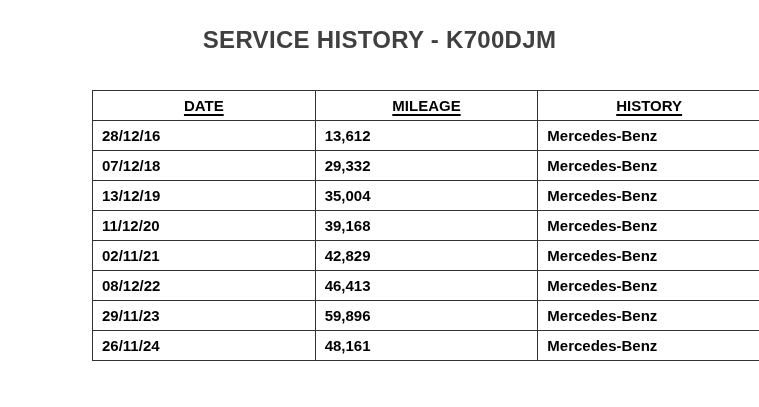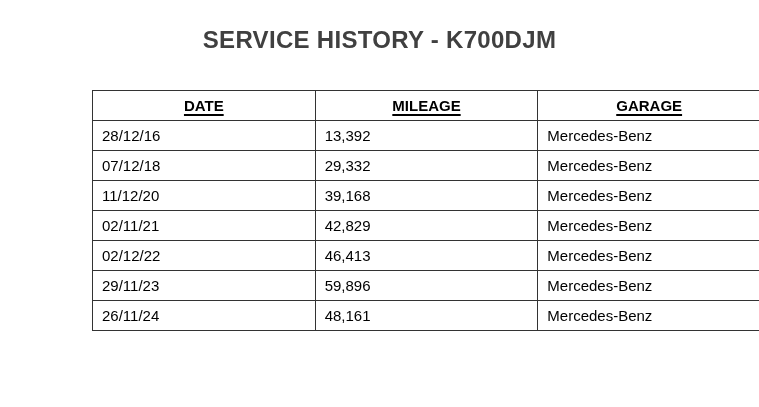--- a/index.html
+++ b/index.html
@@ -48,60 +48,65 @@
   .service-table th {
     font-weight: 700;
     text-align: center;
     text-decoration: underline;
     text-underline-offset: 3px;
     text-decoration-thickness: 2px;
   }
   .service-table td {
     text-align: left;
     padding-left: 9px;
-    font-weight: 400;
+    font-weight: 700;
   }
 </style>
 </head>
 <body>
 
 <h1 class="page-title">SERVICE HISTORY - K700DJM</h1>
 
 <div class="table-wrap">
   <table class="service-table">
     <thead>
       <tr>
         <th>DATE</th>
         <th>MILEAGE</th>
-        <th>GARAGE</th>
+        <th>HISTORY</th>
       </tr>
     </thead>
     <tbody id="rows">
         <tr>
           <td>28/12/16</td>
-          <td>13,392</td>
+          <td>13,612</td>
           <td>Mercedes-Benz</td>
         </tr>
         <tr>
           <td>07/12/18</td>
           <td>29,332</td>
+          <td>Mercedes-Benz</td>
+        </tr>
+        <tr>
+          <td>13/12/19</td>
+          <td>35,004</td>
           <td>Mercedes-Benz</td>
         </tr>
         <tr>
           <td>11/12/20</td>
           <td>39,168</td>
           <td>Mercedes-Benz</td>
         </tr>
         <tr>
           <td>02/11/21</td>
           <td>42,829</td>
           <td>Mercedes-Benz</td>
         </tr>
         <tr>
-          <td>02/12/22</td>
+          <td>08/12/22</td>
           <td>46,413</td>
           <td>Mercedes-Benz</td>
         </tr>
         <tr>
           <td>29/11/23</td>
           <td>59,896</td>
           <td>Mercedes-Benz</td>
         </tr>
         <tr>
           <td>26/11/24</td>

